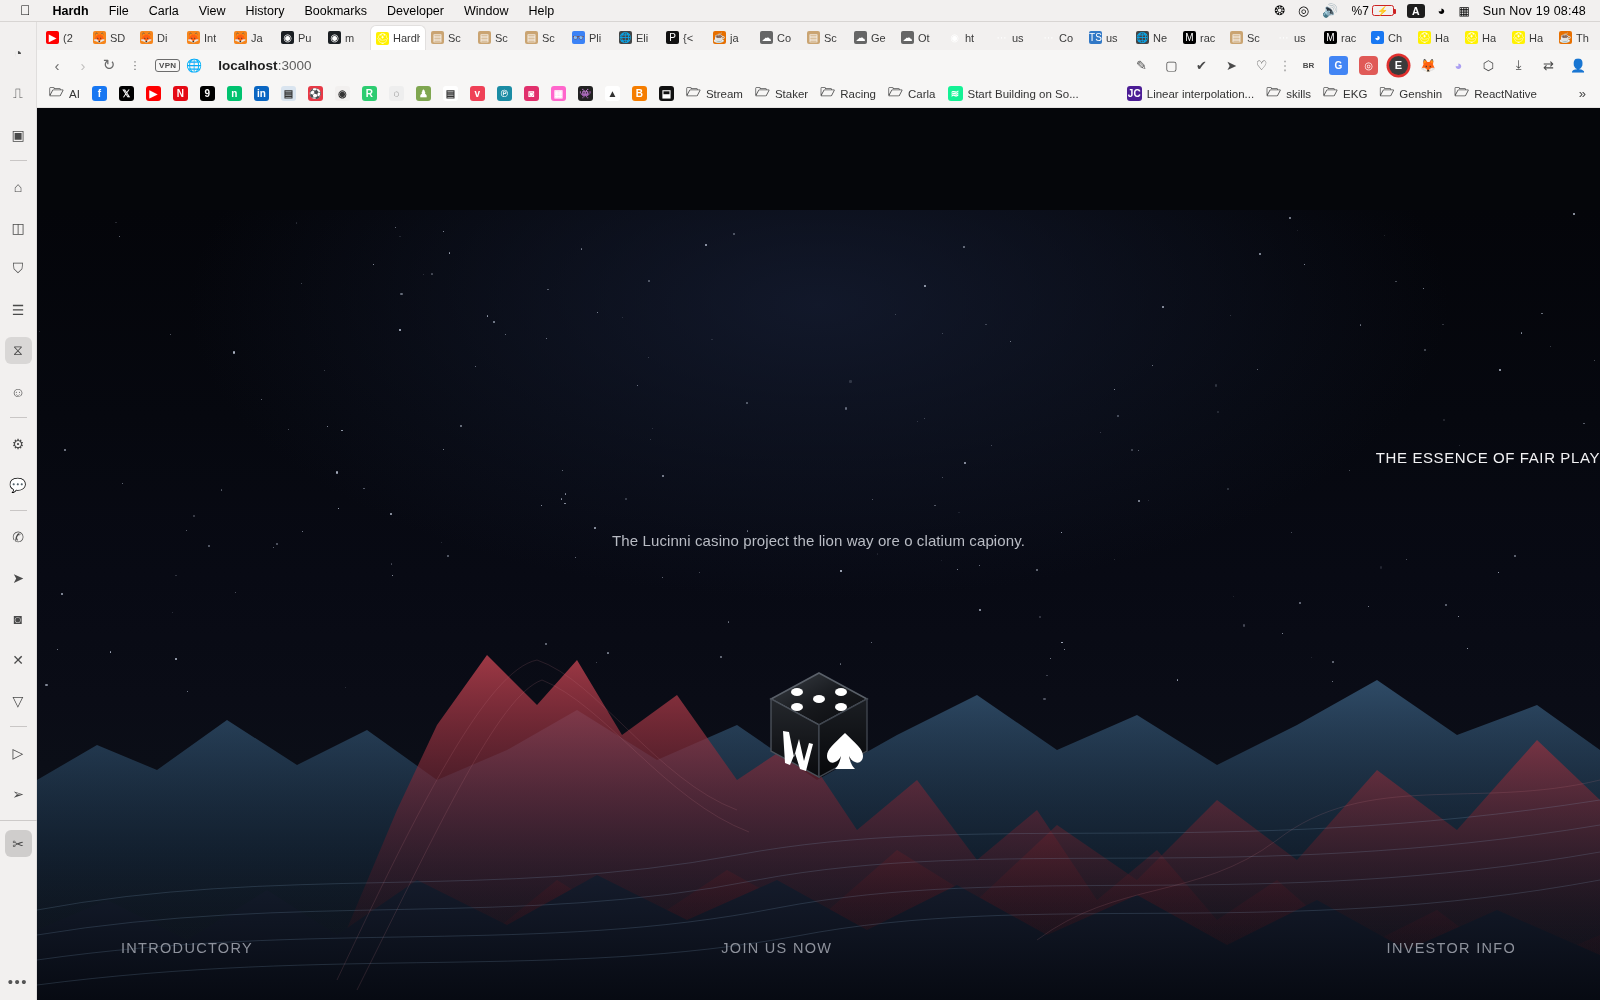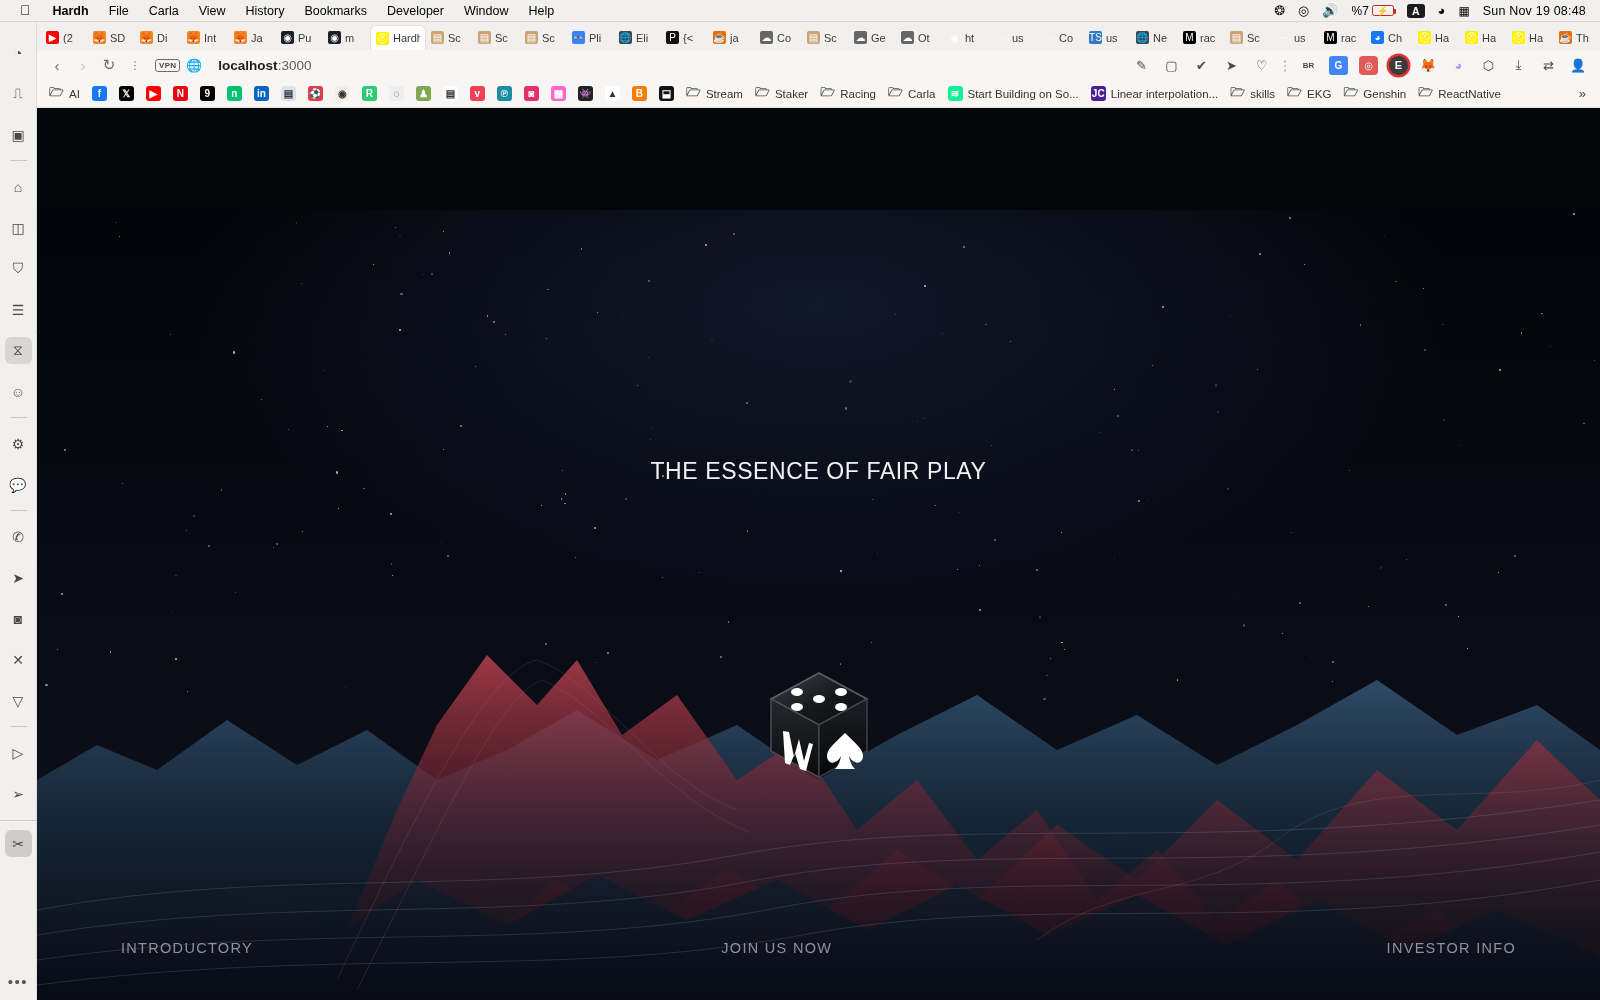--- a/index.html
+++ b/index.html
@@ -106,22 +106,22 @@
   .star{ position:absolute; background:#cfd8ea; border-radius:50%; }
 
   .mountains{ position:absolute; left:0; right:0; bottom:0; height:520px; }
 
   .hero-title{
     position:absolute; top:180px; left:0; right:0; text-align:center;
     color:#fff; font-size:52px; font-weight:bold; letter-spacing:1.5px; line-height:1;
     text-shadow:0 0 22px rgba(255,255,255,.18);
   }
   .hero-sub{
-    position:absolute; top:248px; left:0; right:0; text-align:center;
-    color:#f2f2f4; font-size:23px; letter-spacing:.6px;
+    position:absolute; top:239px; left:0; right:0; text-align:right;
+    color:#f2f2f4; font-size:15px; letter-spacing:.6px;
   }
   .hero-desc{
     position:absolute; top:322px; left:0; right:0; text-align:center;
     color:#b9bcc4; font-size:15px; letter-spacing:.1px;
   }
 
   .dice-wrap{ position:absolute; top:455px; left:50%; transform:translateX(-50%); width:120px; height:120px;}
 
   .bottom-row{
     position:absolute; bottom:40px; left:0; right:0; height:24px;
@@ -481,21 +481,21 @@
         </div>
         <div class="bm">
           <span class="bi" style="color: rgb(85, 85, 85); font-size: 12px; background: transparent;">🗁</span>
           <span>Carla</span>
         </div>
         <div class="bm">
           <span class="bi" style="background: rgb(20, 241, 149);">≋</span>
           <span>Start Building on So...</span>
         </div>
         <div class="bm">
-          <span class="bi" style="background: #4c1d95;">JC</span>
+          <span class="bi" style="background: #4c1d95; margin-left: 36px;">JC</span>
           <span>Linear interpolation...</span>
         </div>
         <div class="bm">
           <span class="bi" style="color: rgb(85, 85, 85); font-size: 12px; background: transparent;">🗁</span>
           <span>skills</span>
         </div>
         <div class="bm">
           <span class="bi" style="color: rgb(85, 85, 85); font-size: 12px; background: transparent;">🗁</span>
           <span>EKG</span>
         </div>
@@ -727,20 +727,21 @@
             <path d="M0,505 C300,466 520,500 760,456 C1000,410 1240,460 1563,400"></path>
           </g>
           <g stroke="#c97d8a" stroke-opacity=".17" fill="none" stroke-width="1">
             <path d="M300,500 C380,330 450,190 500,180 C560,200 620,300 700,330"></path>
             <path d="M320,510 C400,350 462,215 505,200 C568,225 628,320 712,352"></path>
             <path d="M1563,300 C1440,330 1330,290 1240,360 C1160,420 1080,400 1000,460"></path>
           </g>
         </svg>
 
         <div class="hero-sub">THE ESSENCE OF FAIR PLAY</div>
+        <div class="hero-desc">The Lucinni casino project the lion way ore o clatium capiony.</div>
 
         <div class="dice-wrap">
           <svg viewBox="0 0 120 120" width="120" height="120">
             <defs>
               <linearGradient id="dTop" x1="0" y1="0" x2="1" y2="1">
                 <stop offset="0%" stop-color="#3a3f46"></stop>
                   <stop offset="55%" stop-color="#16181c"></stop>
                   <stop offset="100%" stop-color="#0b0c0f"></stop>
               </linearGradient>
               <linearGradient id="dLeft" x1="0" y1="0" x2="0" y2="1">

